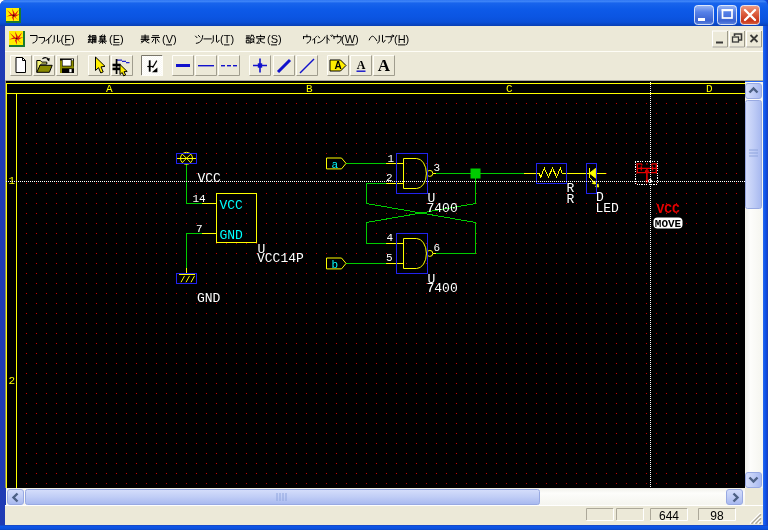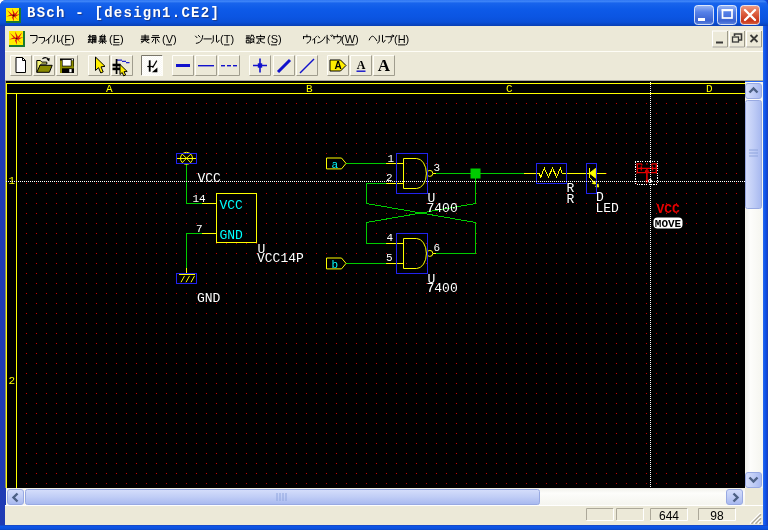--- a/index.html
+++ b/index.html
@@ -24,21 +24,20 @@
         <path d="M7.5,7.5 L6,0.5 L9,6 Z"></path>
       <path d="M7.5,7.5 L13,1.5 L10,7 Z"></path>
         <path d="M7.5,7.5 L14,6 L9,9 Z"></path>
       <path d="M7.5,7.5 L13,12.5 L9,9.5 Z"></path>
         <path d="M7.5,7.5 L8,13.5 L6,9.5 Z"></path>
       <path d="M7.5,7.5 L2,12.5 L6,9 Z"></path>
         <path d="M7.5,7.5 L0.5,8.5 L5,6.5 Z"></path>
     </g>
     <circle cx="7.5" cy="7.5" r="1.2" fill="#550000"></circle>
   </svg>
-  <div class="abs" style="left:27px;top:5px;font-size:14px;font-weight:bold;color:#fff;letter-spacing:1.25px;font-family:'Liberation Mono',monospace;text-shadow:1px 1px 1px #1a3a8a;">BSch - [design1.CE2]</div>
 
   <svg class="abs" style="left:694px;top:5px;" width="68" height="21" viewBox="0 0 68 21">
     <defs>
       <linearGradient id="bb" x1="0" y1="0" x2="0" y2="1">
         <stop offset="0" stop-color="#9cb8f4"></stop>
           <stop offset="0.35" stop-color="#5681e8"></stop>
           <stop offset="0.8" stop-color="#3b63d0"></stop>
           <stop offset="1" stop-color="#5c85e0"></stop>
       </linearGradient>
       <linearGradient id="rb" x1="0" y1="0" x2="0" y2="1">

